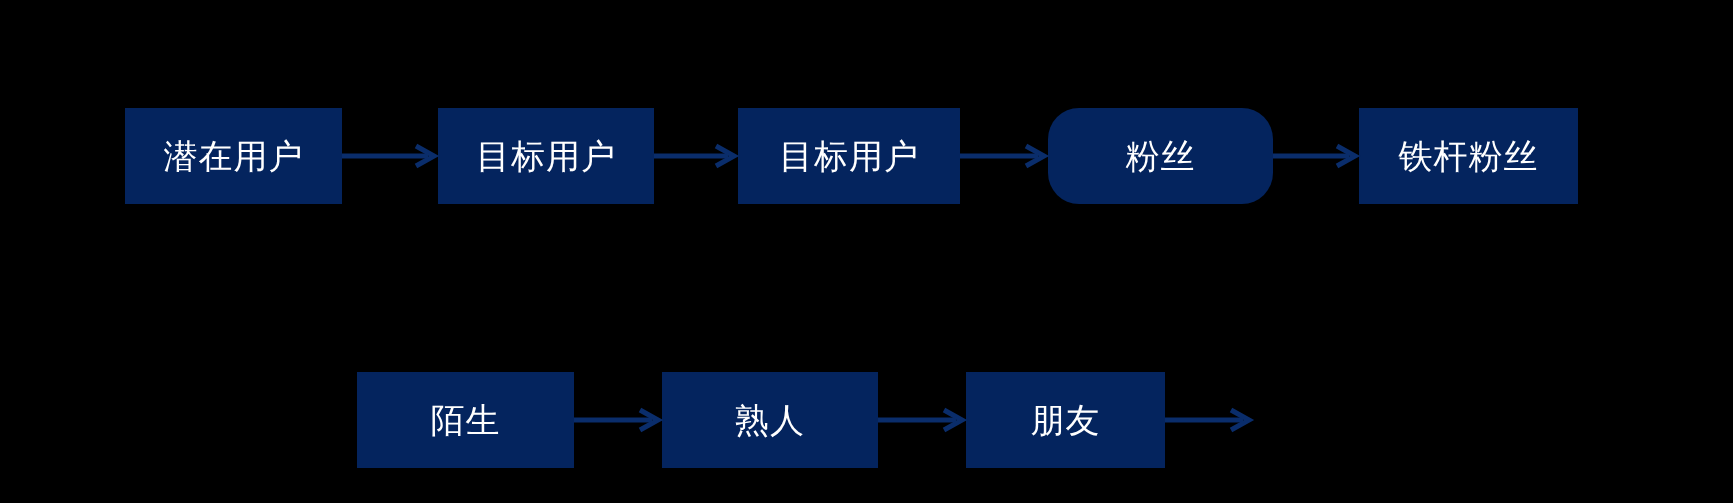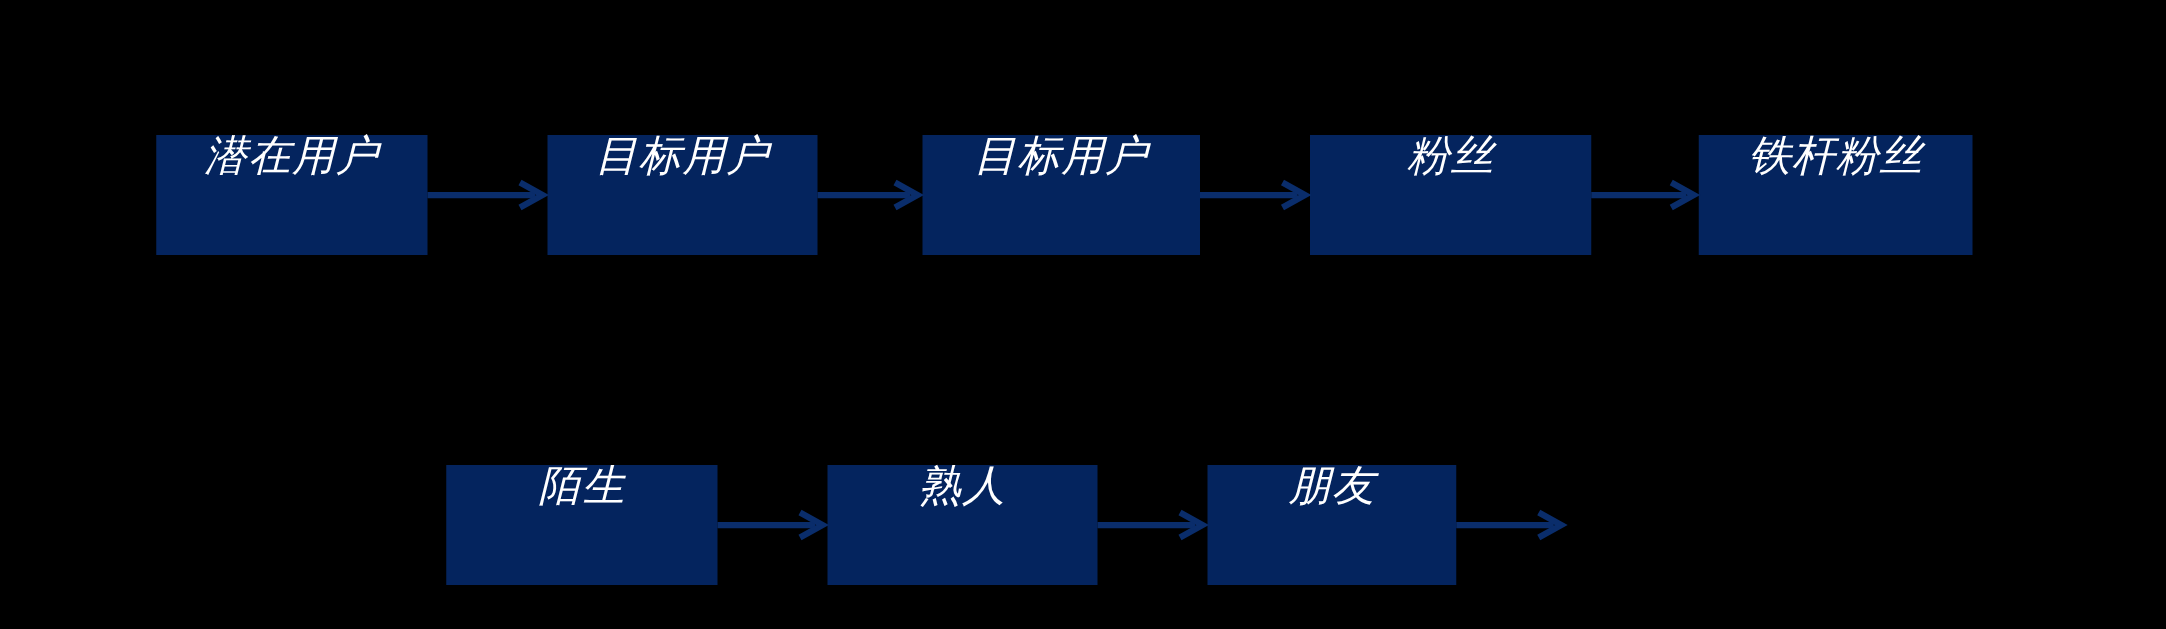--- a/index.html
+++ b/index.html
@@ -31,40 +31,39 @@
   }
   #row-relations {
     left: 313px;
     top: 372px;
     padding-left: 44px;
   }
   .node-box {
     background: #04245e;
     color: #ffffff;
     display: flex;
-    align-items: flex-start;
+    align-items: center;
     justify-content: center;
     box-sizing: border-box;
     font-size: 34px;
     line-height: 1;
     letter-spacing: 1px;
     white-space: nowrap;
     font-weight: 400;
-    font-style: italic;
   }
   #row-users .node-box {
     height: 96px;
   }
   #row-relations .node-box {
     height: 96px;
   }
   .node-w-217 { width: 217px; }
   .node-w-216 { width: 216px; }
   .node-w-222 { width: 222px; }
-  .node-w-225 { width: 225px; }
+  .node-w-225 { width: 225px; border-radius: 31px; }
   .node-w-219 { width: 219px; }
   .node-w-213 { width: 199px; }
 
   .connector {
     position: relative;
     height: 96px;
     display: flex;
     align-items: center;
   }
   .conn-w-96 { width: 96px; }

